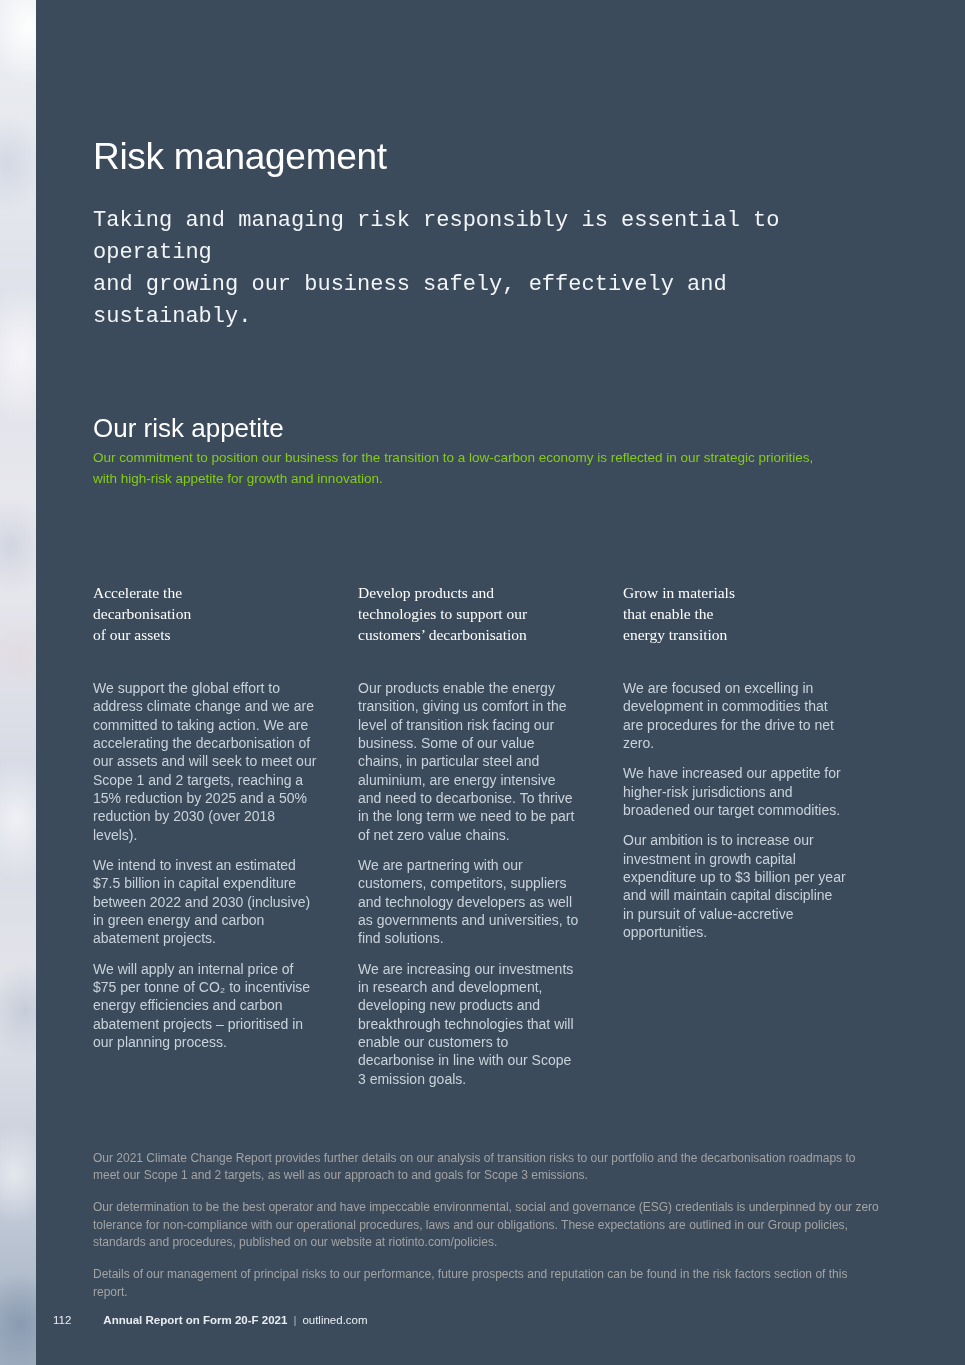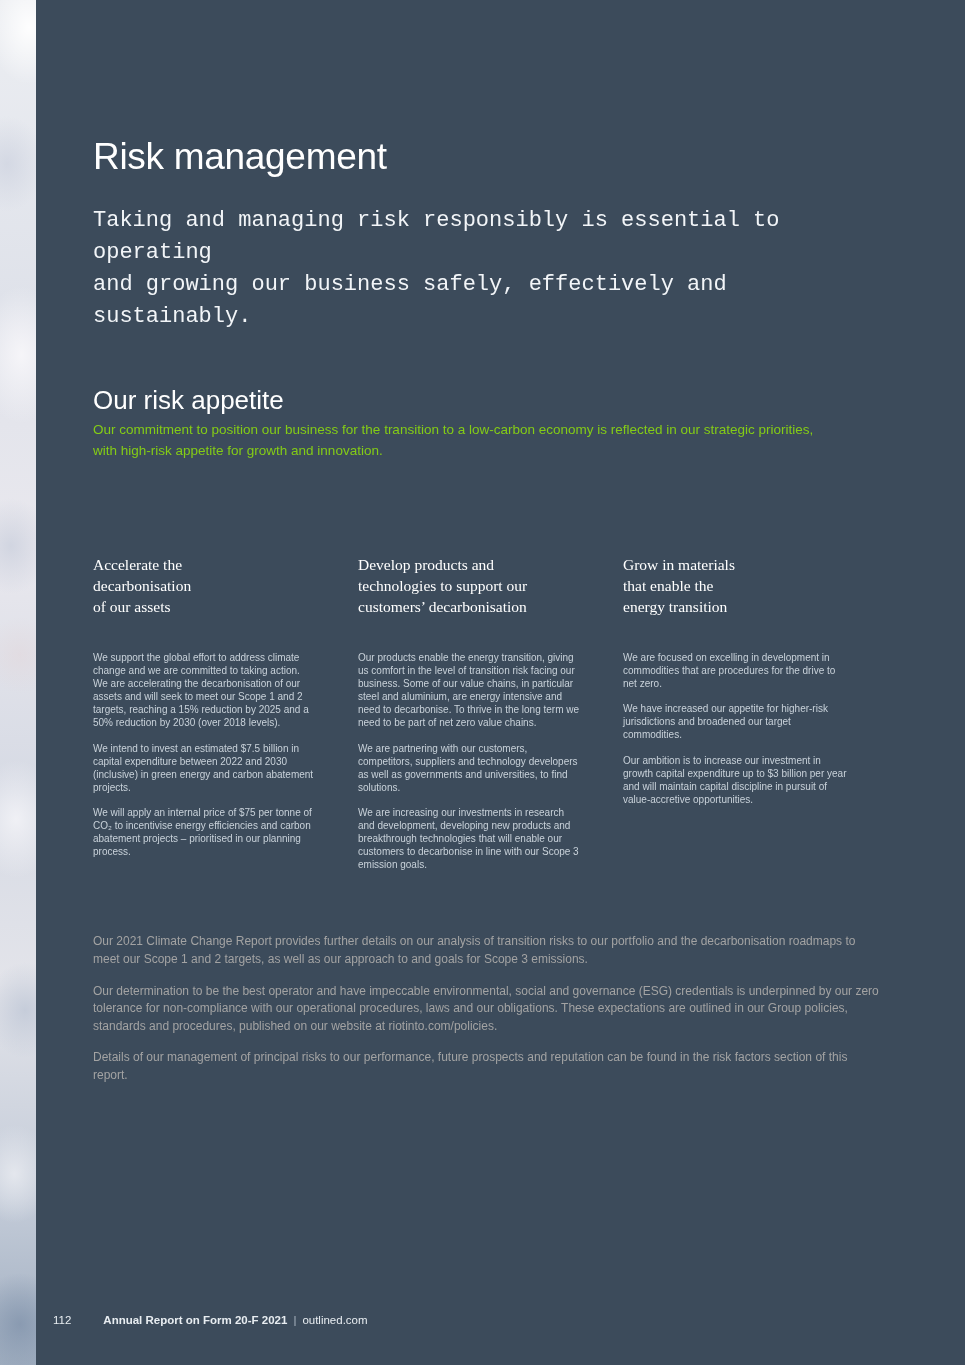--- a/index.html
+++ b/index.html
@@ -49,21 +49,21 @@
   .page-subtitle {
     margin-top: 27px;
     font-size: 22px;
     font-weight: 400;
     line-height: 1.46;
     color: #f2f5f8;
     white-space: pre-line;
     font-family: Liberation Mono, monospace;
   }
   .section-heading {
-    margin-top: 52px;
+    margin-top: 80px;
     font-size: 26px;
     font-weight: 400;
     color: #ffffff;
   }
   .section-intro {
     margin-top: 4px;
     font-size: 13.5px;
     line-height: 1.5;
     color: #84cc16;
     white-space: pre-line;
@@ -78,21 +78,21 @@
     font-size: 15.5px;
     font-weight: 400;
     line-height: 1.35;
     color: #ffffff;
     white-space: pre-line;
     min-height: 63px;
     font-family: Liberation Serif, serif;
   }
   .column-body { margin-top: 33px; }
   .column-body p {
-    font-size: 10px;
+    font-size: 14px;
     line-height: 1.31;
     color: #c9d2da;
     margin-bottom: 12px;
   }
   .closing { margin-top: 50px; max-width: 790px; }
   .closing p {
     font-size: 12px;
     line-height: 1.47;
     color: #a3a3a3;
     margin-bottom: 14px;

